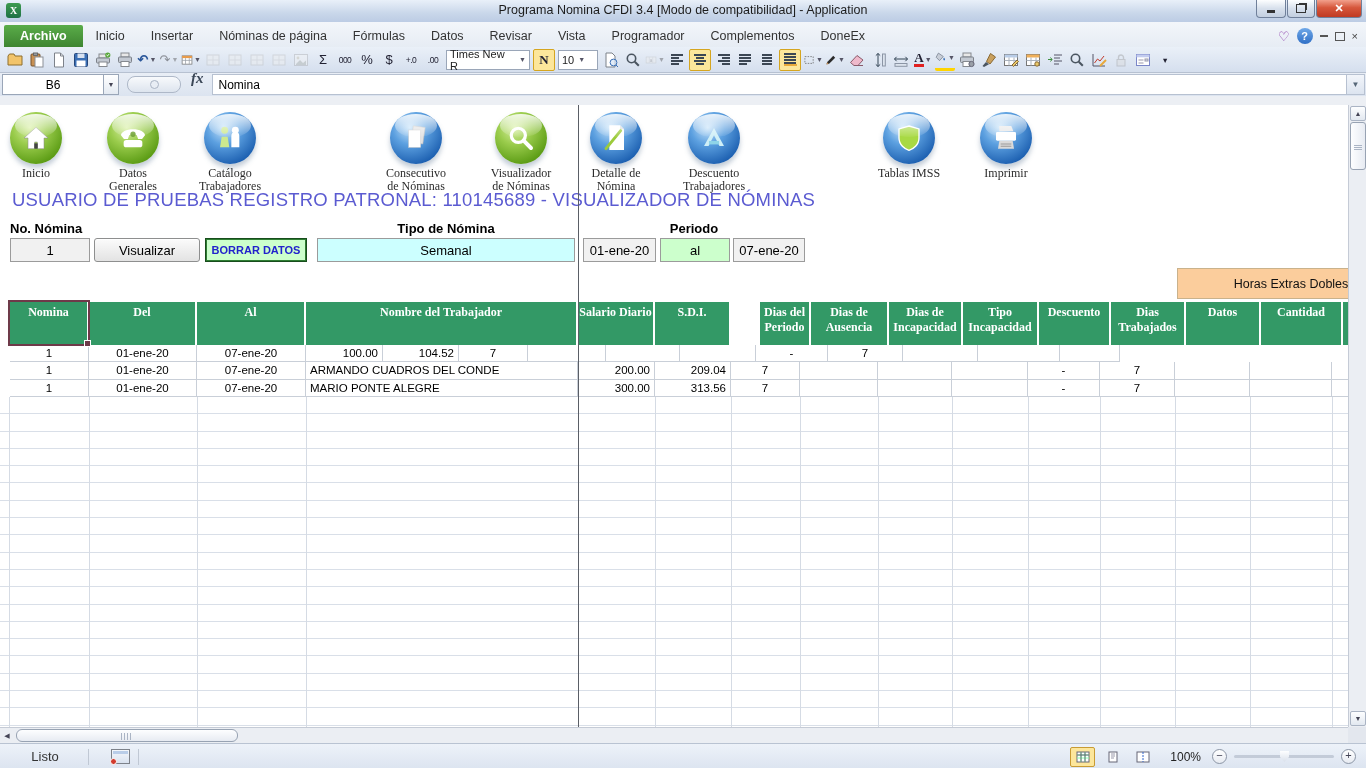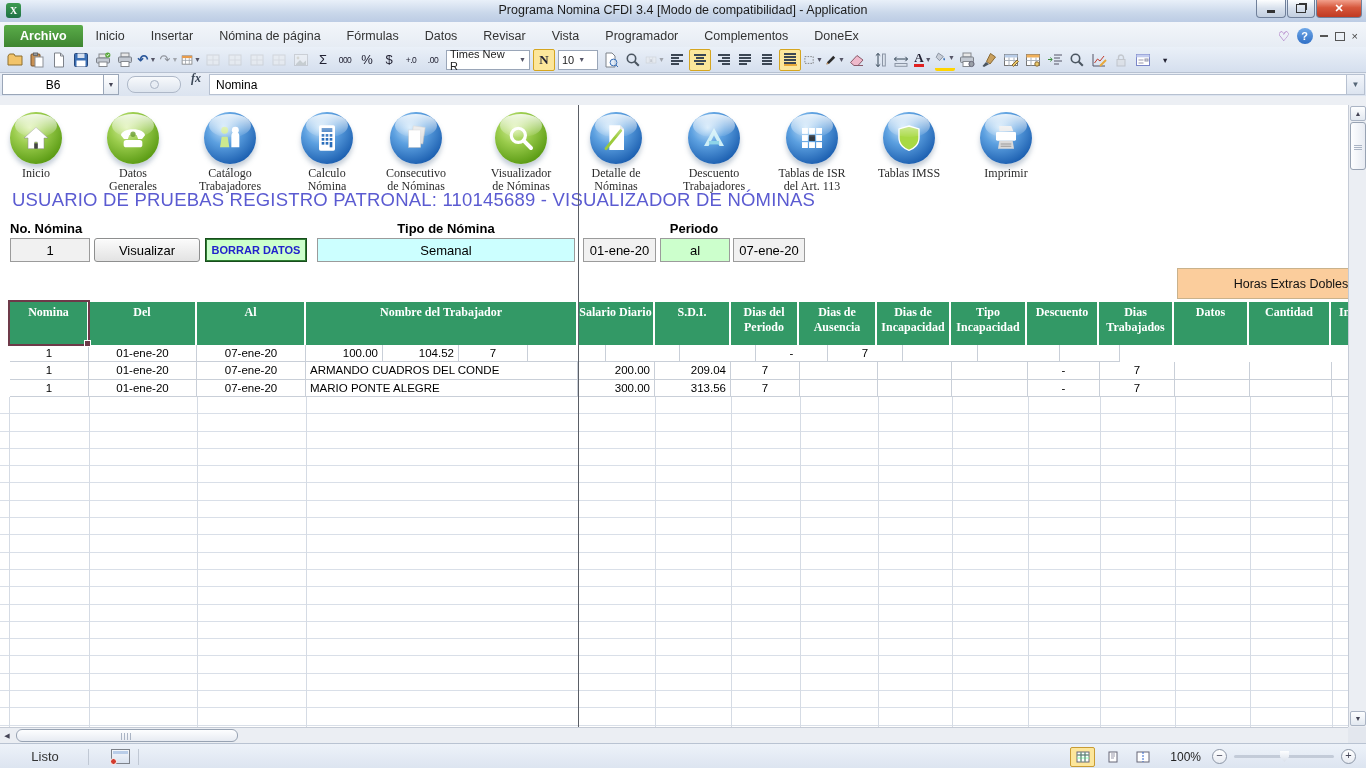--- a/index.html
+++ b/index.html
@@ -56,21 +56,21 @@
   
   #formulabar{position:absolute;left:0;top:73px;width:1366px;height:23px;
     background:linear-gradient(#E9EEF6,#DCE4F0);border-bottom:1px solid #B7C1D1;display:flex;align-items:center;}
   #namebox{width:100px;height:19px;background:#fff;border:1px solid #9AA6B8;margin-left:2px;
     display:flex;align-items:center;justify-content:center;font-size:12px;}
   #namecaret{width:14px;height:19px;border:1px solid #9AA6B8;border-left:none;background:linear-gradient(#fff,#E4EAF2);
     font-size:7px;display:flex;align-items:center;justify-content:center;color:#445;}
   #capsule{width:52px;height:15px;border-radius:8px;background:linear-gradient(#F8FAFC,#DDE4EE);
     border:1px solid #AEB8C8;margin-left:8px;display:flex;align-items:center;justify-content:center;}
   #capsule b{width:7px;height:7px;border-radius:50%;background:#E8EDF4;border:1px solid #AAB4C4;}
-  #fxlabel{font-family:"Liberation Serif",serif;font-style:italic;font-weight:bold;font-size:12px;
+  #fxlabel{font-family:"Liberation Serif",serif;font-style:italic;font-weight:bold;font-size:15px;
     color:#3a4656;margin:0 8px 12px 10px;}
   #formulafield{flex:1;height:19px;background:#fff;border:1px solid #B7C1D1;border-right:none;
     font-size:12px;display:flex;align-items:center;padding-left:6px;}
   #fbexpand{width:17px;height:19px;background:linear-gradient(#F2F5FA,#DCE4F0);border:1px solid #B7C1D1;
     font-size:8px;color:#567;display:flex;align-items:center;justify-content:center;margin-right:1px;}
   #colstrip{position:absolute;left:0;top:96px;width:1366px;height:9px;background:#ECEFF4;border-bottom:1px solid #D4DAE4;}
   
   #sheet{position:absolute;left:0;top:105px;width:1348px;height:622px;background:#fff;overflow:hidden;}
   #panediv{position:absolute;left:578px;top:0;width:1px;height:622px;background:#5A5E66;z-index:6;}
   .vline{position:absolute;width:1px;background:#D5DBE4;z-index:1;}
@@ -165,21 +165,21 @@
         </div>
       <div class="wbtn close">✕</div>
     </div>
   </div>
 
   <div id="tabs">
 
     <div class="tab active">Archivo</div>
       <div class="tab">Inicio</div>
       <div class="tab">Insertar</div>
-      <div class="tab">Nómina de página</div>
+      <div class="tab">Nóminas de página</div>
       <div class="tab">Fórmulas</div>
       <div class="tab">Datos</div>
       <div class="tab">Revisar</div>
       <div class="tab">Vista</div>
       <div class="tab">Programador</div>
       <div class="tab">Complementos</div>
       <div class="tab">DoneEx</div>
       <div id="tabsright">
       <span id="heart">♡</span>
       <span id="helpbtn">?</span>
@@ -490,21 +490,21 @@
 
     <div id="band" style="background: rgb(251, 205, 156);">Horas Extras Dobles</div>
 
     <div id="thead">
         <div class="hcell" style="width: 79px;">Nomina</div>
         <div class="hcell" style="width: 108px;">Del</div>
         <div class="hcell" style="width: 109px;">Al</div>
         <div class="hcell" style="width: 272px;">Nombre del Trabajador</div>
         <div class="hcell" style="width: 77px;">Salario Diario</div>
         <div class="hcell" style="width: 76px;">S.D.I.</div>
-        <div class="hcell" style="width: 68px;">Dias del Periodo</div>
+        <div class="hcell" style="width: 51px; margin-left: 29px;">Dias del Periodo</div>
         <div class="hcell" style="width: 78px;">Dias de Ausencia</div>
         <div class="hcell" style="width: 74px;">Dias de Incapacidad</div>
         <div class="hcell" style="width: 76px;">Tipo Incapacidad</div>
         <div class="hcell" style="width: 72px;">Descuento</div>
         <div class="hcell" style="width: 75px;">Dias Trabajados</div>
         <div class="hcell" style="width: 75px;">Datos</div>
         <div class="hcell" style="width: 82px;">Cantidad</div>
         <div class="hcell" style="width: 60px;">Importe</div>
       </div>
     <div id="tbody">
@@ -594,43 +594,20 @@
             <path d="M4.5 19l1.3-8h4.4l1.3 8z" fill="#CDE98E"></path>
             <circle cx="16" cy="6.2" r="2.6" fill="#fff"></circle>
             <path d="M13 19v-8.5a3 3 0 0 1 6 0V19z" fill="#fff"></path>
           </svg>
         </div>
         <div class="navlabel">
           <div>Catálogo</div>
           <div>Trabajadores</div>
         </div>
       </div>
-      <div class="navbtn" style="left: 279px;">
-        <div class="orb blue">
-          <svg viewBox="0 0 24 24">
-            <rect x="6" y="2.5" width="12" height="19" rx="1.2" fill="#fff"></rect>
-            <rect x="8" y="4.5" width="8" height="3" fill="#2a6ebb"></rect>
-            <g fill="#2a6ebb">
-              <rect x="8" y="9" width="2" height="2"></rect>
-              <rect x="11" y="9" width="2" height="2"></rect>
-              <rect x="14" y="9" width="2" height="2"></rect>
-              <rect x="8" y="12" width="2" height="2"></rect>
-              <rect x="11" y="12" width="2" height="2"></rect>
-              <rect x="14" y="12" width="2" height="2"></rect>
-              <rect x="8" y="15" width="2" height="2"></rect>
-              <rect x="11" y="15" width="2" height="2"></rect>
-              <rect x="14" y="15" width="2" height="4"></rect>
-            </g>
-          </svg>
-        </div>
-        <div class="navlabel">
-          <div>Calculo</div>
-          <div>Nómina</div>
-        </div>
-      </div>
       <div class="navbtn" style="left: 368px;">
         <div class="orb blue">
           <svg viewBox="0 0 24 24">
             <g transform="rotate(8 14 10)">
               <rect x="9" y="3.5" width="9" height="12.5" fill="#E2E2E2" stroke="#bbb" stroke-width=".4"></rect>
             </g>
             <rect x="6.5" y="6" width="9" height="13" fill="#fff" stroke="#ccc" stroke-width=".4"></rect>
           </svg>
         </div>
         <div class="navlabel">
@@ -653,54 +630,33 @@
       <div class="navbtn" style="left: 568px;">
         <div class="orb blue">
           <svg viewBox="0 0 24 24">
             <path d="M7 2.5h8l3 3V21H7z" fill="#fff"></path>
             <path d="M15 2.5v3h3" fill="#ddd"></path>
             <path d="M4.5 20L15.5 6.5" stroke="#9CCB3B" stroke-width="2.2" stroke-linecap="round"></path>
           </svg>
         </div>
         <div class="navlabel">
           <div>Detalle de</div>
-          <div>Nóminas</div>
+          <div>Nómina</div>
         </div>
       </div>
       <div class="navbtn" style="left: 666px;">
         <div class="orb blue">
           <svg viewBox="0 0 24 24">
             <path d="M12 4.5L19.5 18h-3.4L12 10l-4.1 8H4.5z" fill="#CFEFF7"></path>
             <rect x="8.2" y="14.2" width="7.6" height="2.6" fill="#8FD4E8"></rect>
           </svg>
         </div>
         <div class="navlabel">
           <div>Descuento</div>
           <div>Trabajadores</div>
-        </div>
-      </div>
-      <div class="navbtn" style="left: 764px;">
-        <div class="orb blue">
-          <svg viewBox="0 0 24 24">
-            <g fill="#fff">
-              <rect x="4.5" y="4.5" width="4.4" height="4.4"></rect>
-              <rect x="9.8" y="4.5" width="4.4" height="4.4"></rect>
-              <rect x="15.1" y="4.5" width="4.4" height="4.4"></rect>
-              <rect x="4.5" y="9.8" width="4.4" height="4.4"></rect>
-              <rect x="15.1" y="9.8" width="4.4" height="4.4"></rect>
-              <rect x="4.5" y="15.1" width="4.4" height="4.4"></rect>
-              <rect x="9.8" y="15.1" width="4.4" height="4.4"></rect>
-              <rect x="15.1" y="15.1" width="4.4" height="4.4"></rect>
-            </g>
-            <rect x="9.8" y="9.8" width="4.4" height="4.4" fill="#33383f"></rect>
-          </svg>
-        </div>
-        <div class="navlabel">
-          <div>Tablas de ISR</div>
-          <div>del Art. 113</div>
         </div>
       </div>
       <div class="navbtn" style="left: 958px;">
         <div class="orb blue">
           <svg viewBox="0 0 24 24">
             <path d="M7 3h9l1.5 4H7z" fill="#E8E8E8"></path>
             <rect x="4.5" y="7.5" width="15" height="6.5" rx="1" fill="#fff"></rect>
             <path d="M7 14h10l1 6H6z" fill="#DADADA"></path>
             <path d="M8 16.5h8M8 18.2h8" stroke="#999" stroke-width=".8"></path>
           </svg>

